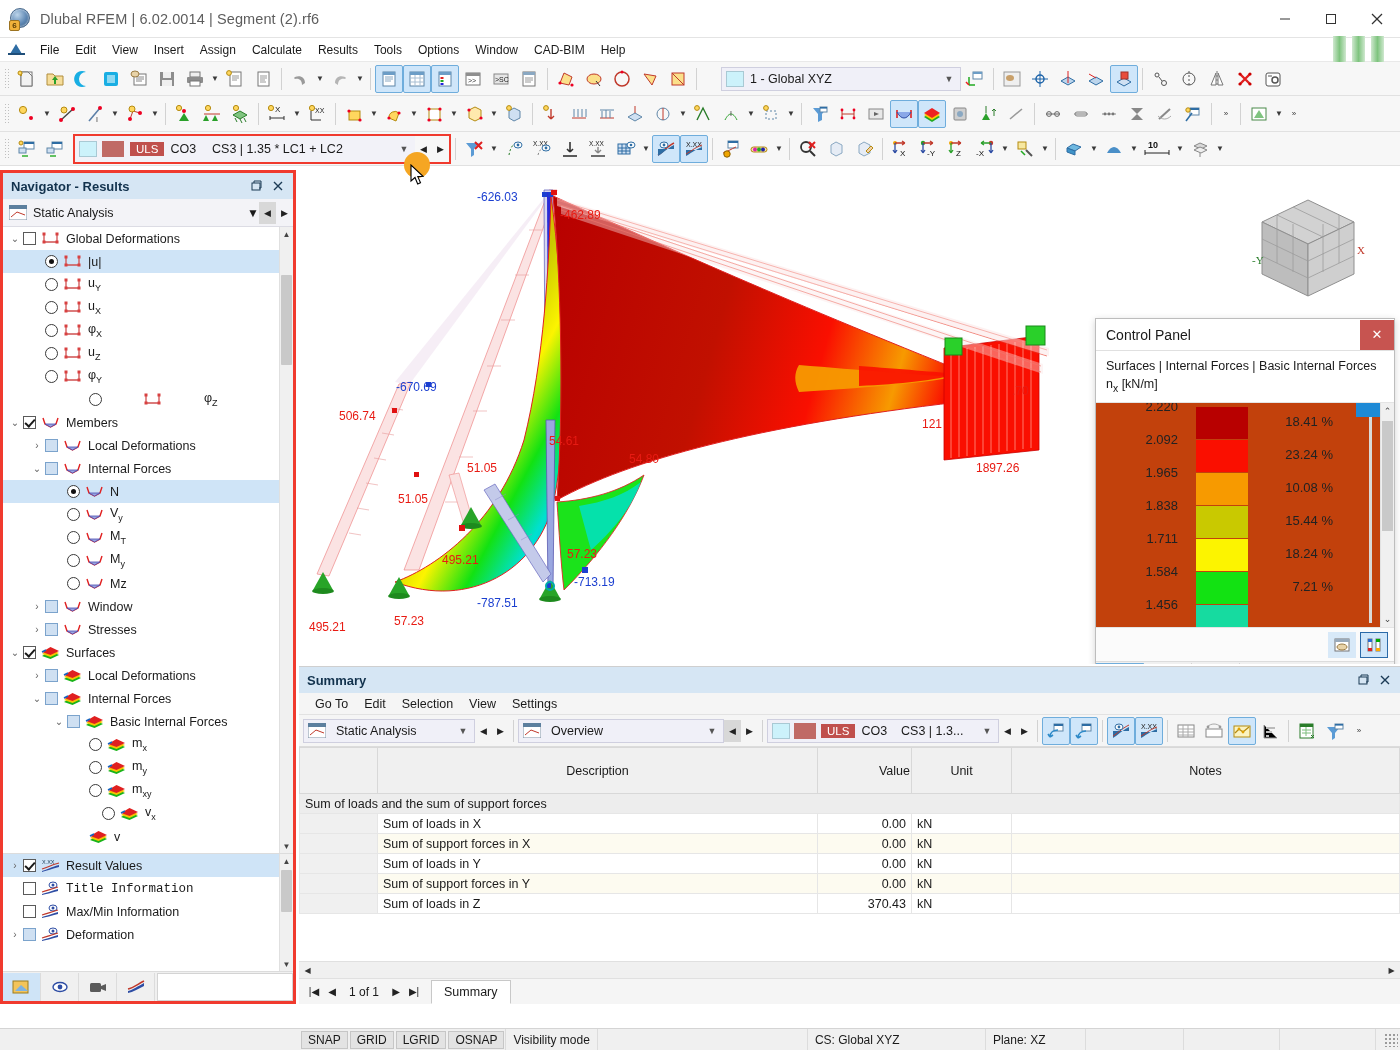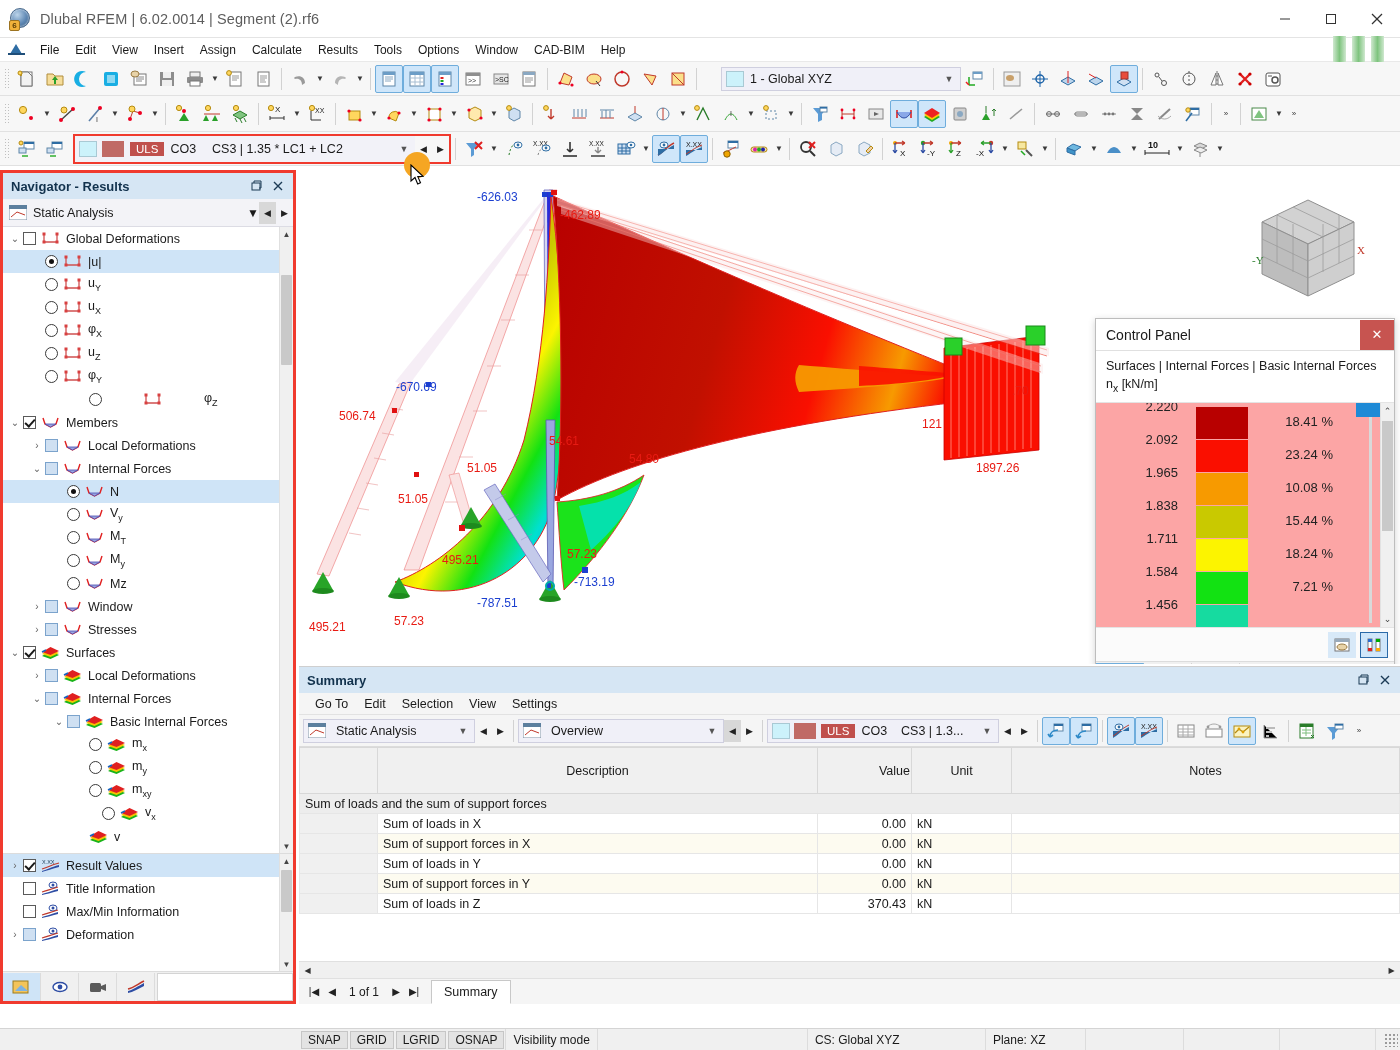--- a/index.html
+++ b/index.html
@@ -120,21 +120,21 @@
   .ctrlpanel { position:absolute; right:5px; top:148px; width:300px; height:380px;
     background:#fbfbfb; border:1px solid #bdbdbd; box-shadow:0 2px 7px rgba(0,0,0,.18);
     display:flex; flex-direction:column; }
   .cp-title { height:32px; background:#ffffff; display:flex; align-items:center;
     border-bottom:1px solid #e0e0e0; padding-left:10px; font-size:14px; color:#1a1a1a;}
   .cp-title .sp { flex:1; }
   .cp-close { width:34px;height:30px; background:#c75450; color:#fff; display:flex;
     align-items:center; justify-content:center; font-size:13px; }
   .cp-sub { padding:6px 10px 6px 10px; font-size:12.5px; line-height:1.45;
     border-bottom:1px solid #e4e4e4; background:#fff;}
-  .cp-body { flex:1; position:relative; background:#fca5a5; overflow:hidden; }
+  .cp-body { flex:1; position:relative; background:#c2410c; overflow:hidden; }
   .legend { position:absolute; left:0; top:4px; right:14px; bottom:0; }
   .lg-row { position:relative; height:33px; }
   .lg-val { position:absolute; left:20px; top:-8px; width:62px; text-align:right;
     font-size:13px; color:#222;}
   .lg-sw { position:absolute; left:100px; top:0; width:52px; height:32px; }
   .lg-pct { position:absolute; left:165px; top:7px; font-size:13px; color:#222; width:72px;
     text-align:right;}
   .cp-slider { position:absolute; right:22px; top:8px; bottom:4px; width:3px; background:#d9d9d9;}
   .cp-handle { position:absolute; right:12px; top:0px; width:26px; height:14px; background:#1e8ad6;}
   .cp-vscroll { position:absolute; right:0; top:0; bottom:0; width:14px; background:#f0f0f0;
@@ -1304,21 +1304,21 @@
           <div class="trow sel" style="padding-left: 4px;">
             <span class="twist">›</span>
             <span class="cbox chk"></span>
             <span class="tico"><svg width="19" height="15" viewBox="0 0 19 15">
                 <text x="1" y="6" font-size="5.5" fill="#1b3a55" font-family="Liberation Sans">X.XX</text>
                 <path d="M1 13c4-1 9-4 17-6v2c-8 2-13 4-17 5z" fill="#2e4da4"></path>
                 <path d="M1 11c4-1 9-4 17-6" fill="none" stroke="#c0392b" stroke-width="1.2"></path>
               </svg></span>
             <span class="tlbl">Result Values</span>
           </div>
-          <div class="trow" style="padding-left: 4px;">
+          <div class="trow" style="padding-left: 4px; font-family: Liberation Mono, monospace;">
             <span class="twist"></span>
             <span class="cbox"></span>
             <span class="tico"><svg width="19" height="15" viewBox="0 0 19 15">
                 <ellipse cx="12" cy="4" rx="4" ry="3" fill="#fff" stroke="#2e4da4" stroke-width="1"></ellipse>
                 <circle cx="12" cy="4" r="1.5" fill="#2e4da4"></circle>
                 <path d="M1 13c4-1 9-3 16-5v2c-7 2-12 3-16 4z" fill="#2e4da4"></path>
                 <path d="M1 11c4-1 9-3 16-5" fill="none" stroke="#c0392b" stroke-width="1.1"></path>
               </svg></span>
             <span class="tlbl">Title Information</span>
           </div>

